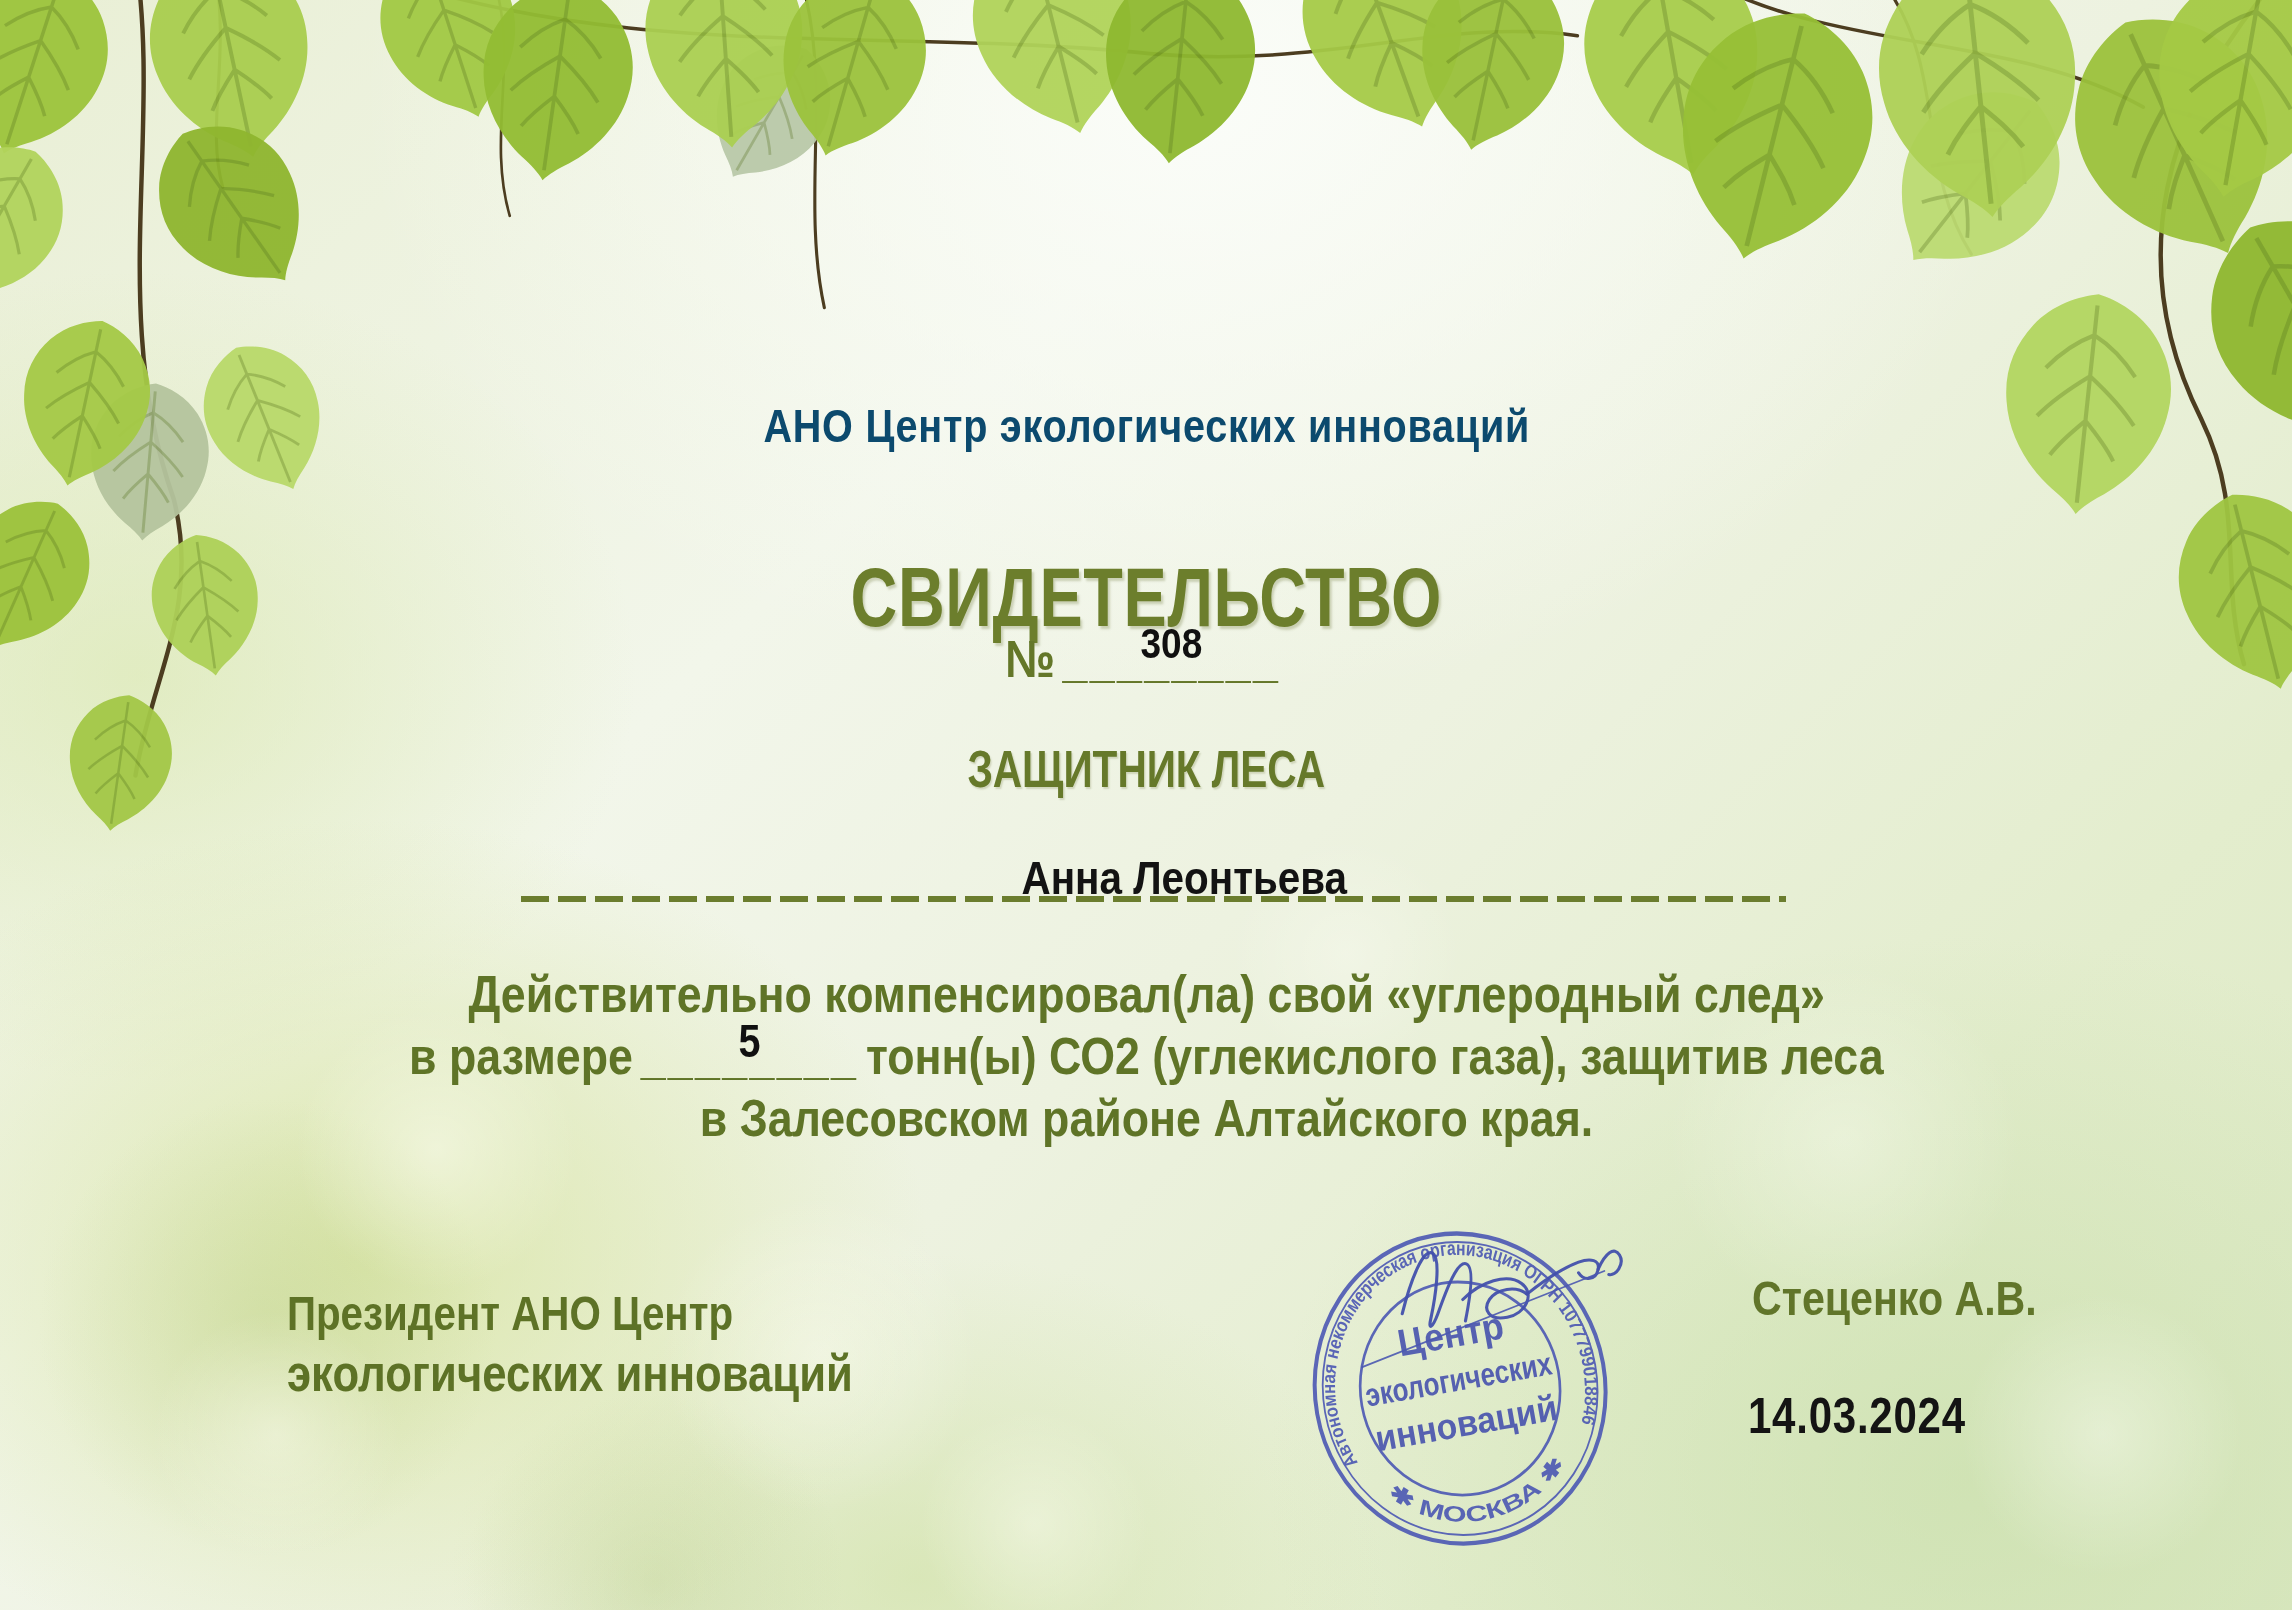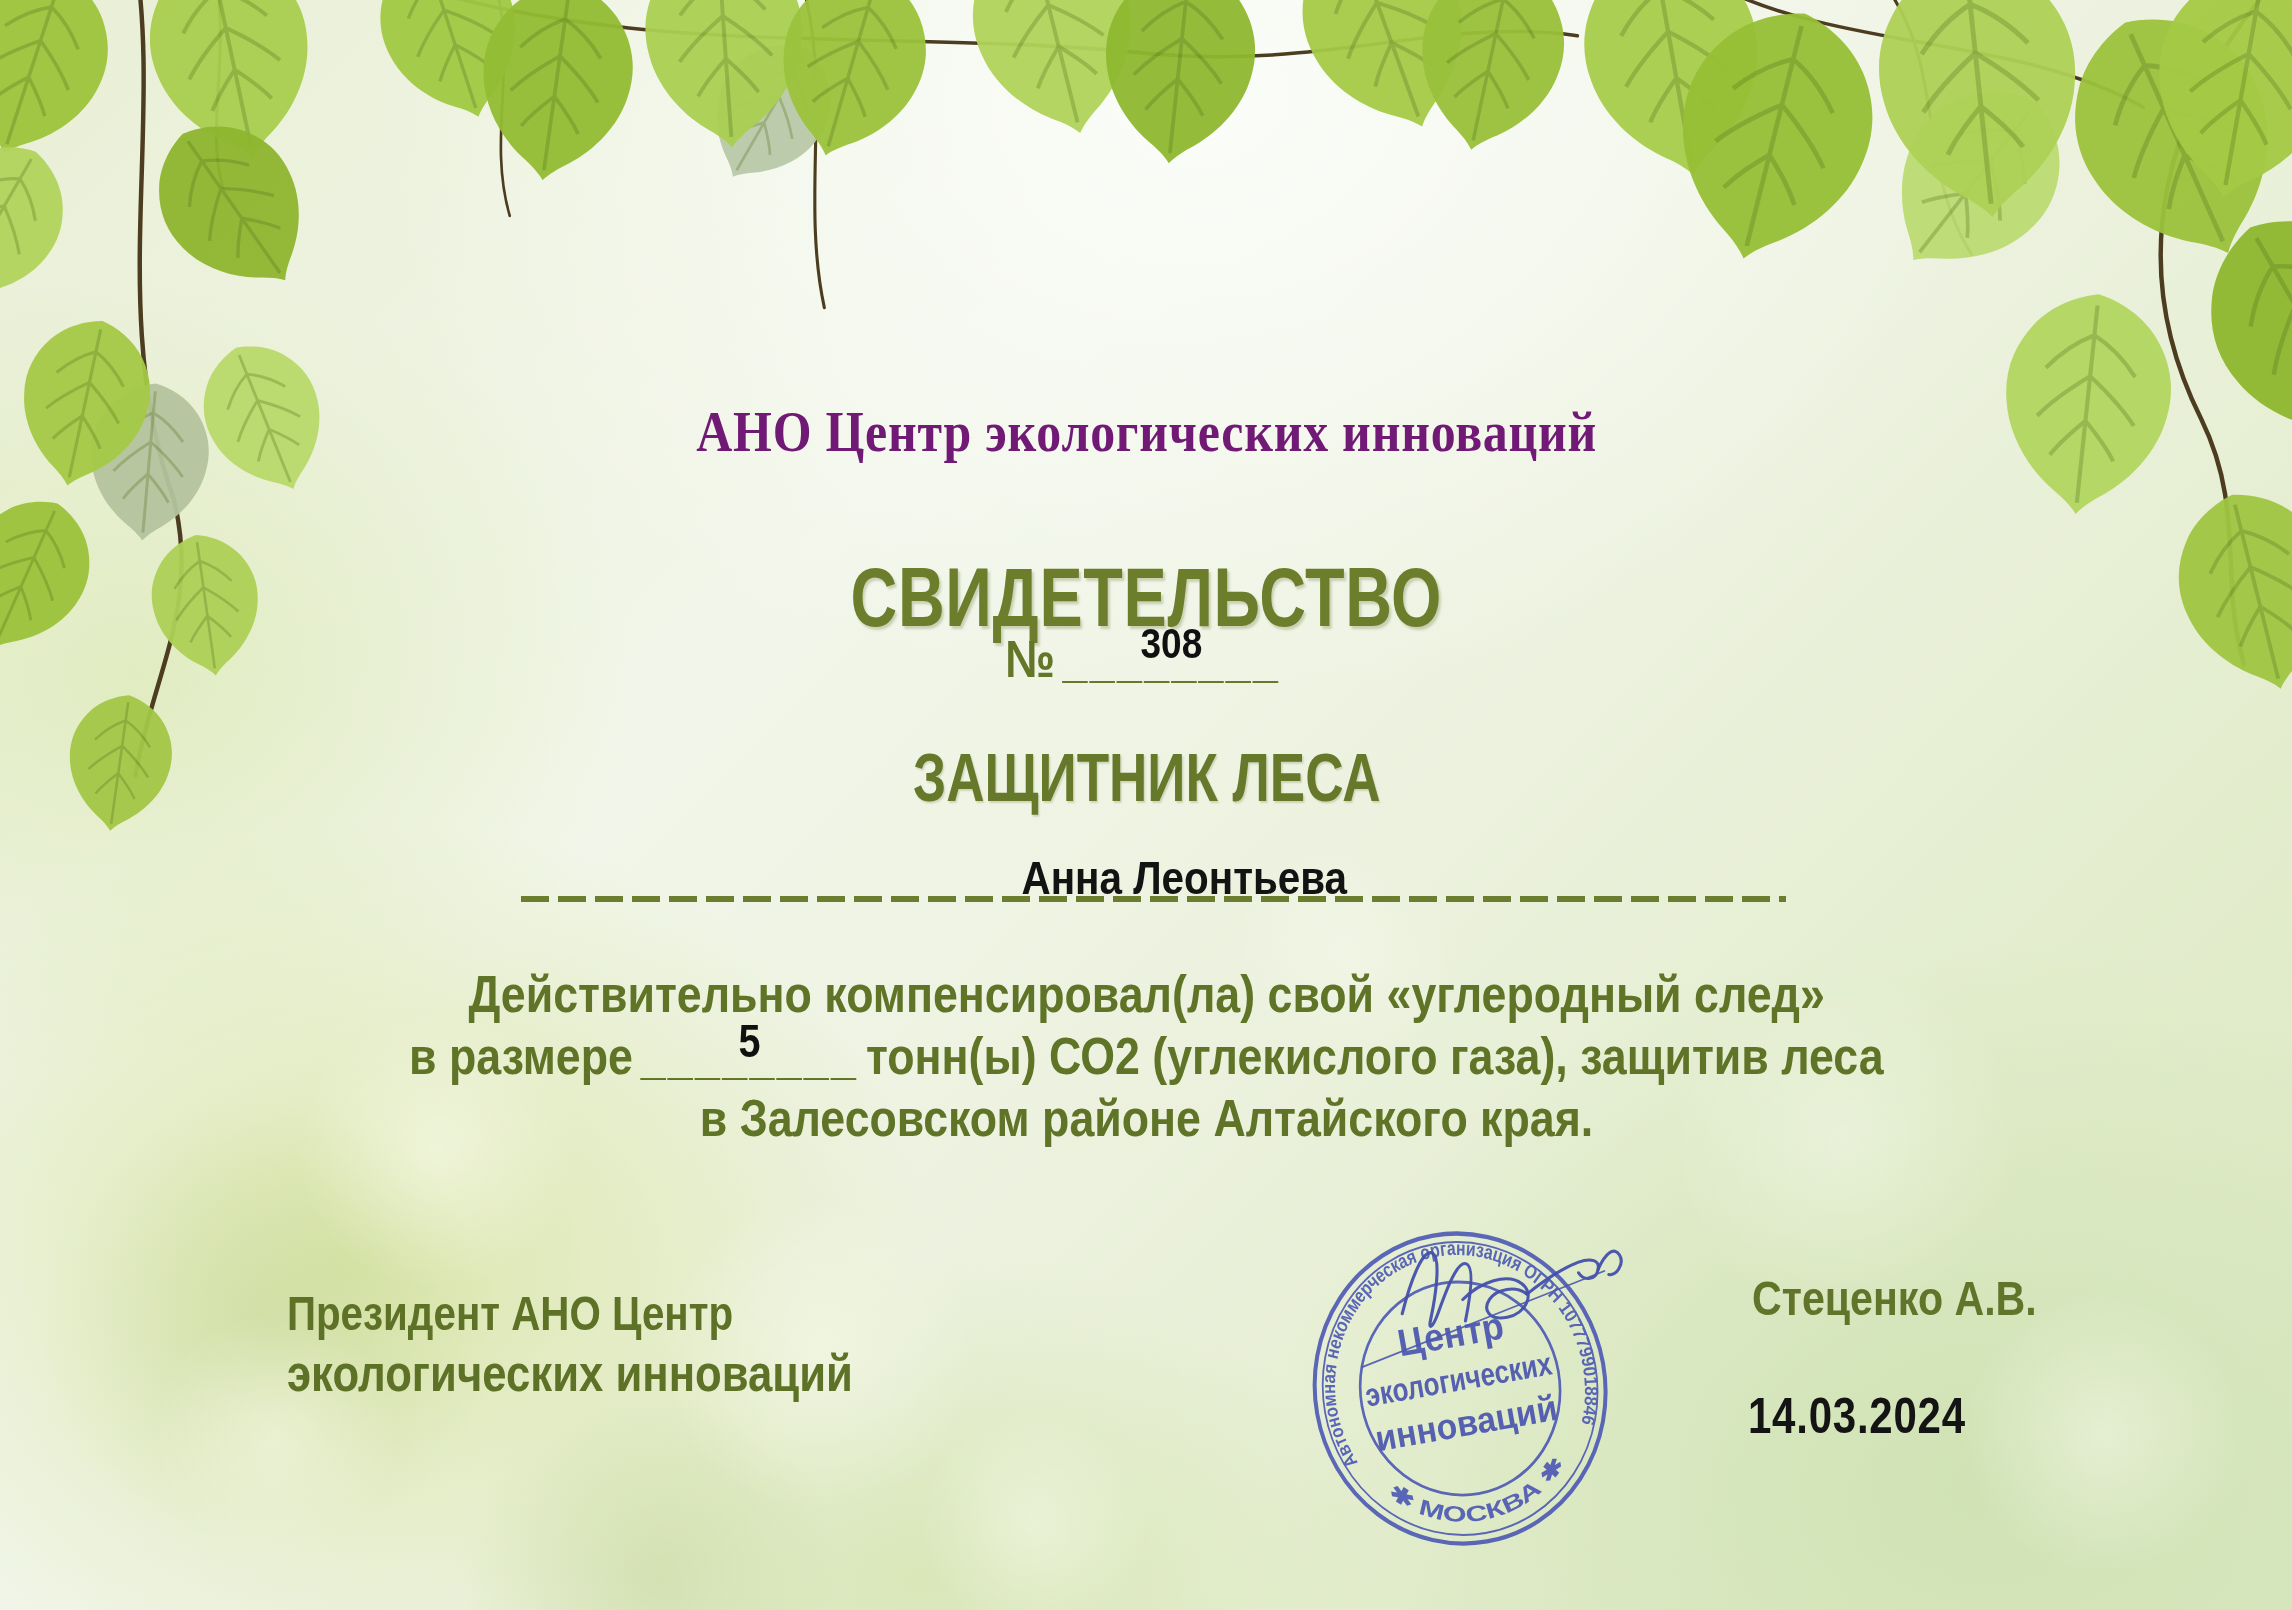--- a/index.html
+++ b/index.html
@@ -27,24 +27,24 @@
   .b6{left:1960px;top:1292px;width:285px;height:285px;background:radial-gradient(circle,rgba(255,255,250,.40),rgba(255,255,250,0) 70%);}
   .b7{left:1230px;top:838px;width:232px;height:232px;background:radial-gradient(circle,rgba(255,255,250,.30),rgba(255,255,250,0) 70%);}
   .b8{left:36px;top:1096px;width:463px;height:463px;background:radial-gradient(circle,rgba(176,198,118,.30),rgba(176,198,118,0) 70%);}
   .b9{left:463px;top:1390px;width:383px;height:383px;background:radial-gradient(circle,rgba(172,196,116,.28),rgba(172,196,116,0) 70%);}
 
   
   .line{position:absolute;left:0;width:100%;text-align:center;line-height:1;white-space:nowrap;}
   .sx{display:inline-block;transform:scaleX(.78);transform-origin:center;}
   .sx86{display:inline-block;transform:scaleX(.86);transform-origin:center;}
   .sxL{display:inline-block;transform:scaleX(.84);transform-origin:left;}
-  .org{top:403px;font-size:58px;color:#701a75;letter-spacing:0.9px;font-family:Liberation Serif, serif;}
+  .org{top:403px;font-size:46px;color:#0c4a6e;letter-spacing:0.9px;}
   .title{top:556px;font-size:83px;color:#6c7e2c;text-shadow:2.7px 2.7px 2.7px rgba(100,110,45,.28);letter-spacing:0.9px;}
   .numrow{top:633px;font-size:52px;color:#647729;}
-  .subtitle{top:743px;font-size:68px;color:#66792a;text-shadow:1.8px 1.8px 1.8px rgba(100,110,45,.22);}
+  .subtitle{top:743px;font-size:52px;color:#66792a;text-shadow:1.8px 1.8px 1.8px rgba(100,110,45,.22);}
   .name{top:854px;font-size:47px;color:#131313;padding-left:38px;}
   .dashline{position:absolute;left:521px;top:896px;width:1265px;height:6.2px;
     background:repeating-linear-gradient(90deg,#6b7d2e 0 28.5px,rgba(0,0,0,0) 28.5px 37px);}
   .bodyl{font-size:52px;color:#5f7427;}
   .bl1{top:968px;} .bl2{top:1030px;} .bl3{top:1092px;}
   .blank{position:relative;display:inline-block;margin:0 9px;}
   .blank .bl-line{letter-spacing:2.7px;}
   .blank .bl-val{position:absolute;left:50%;transform:translateX(-50%);top:-10.7px;color:#101010;}
   .numrow .bl-val{font-size:43px;}
   .bl2 .bl-val{font-size:46px;top:-12.5px;}

